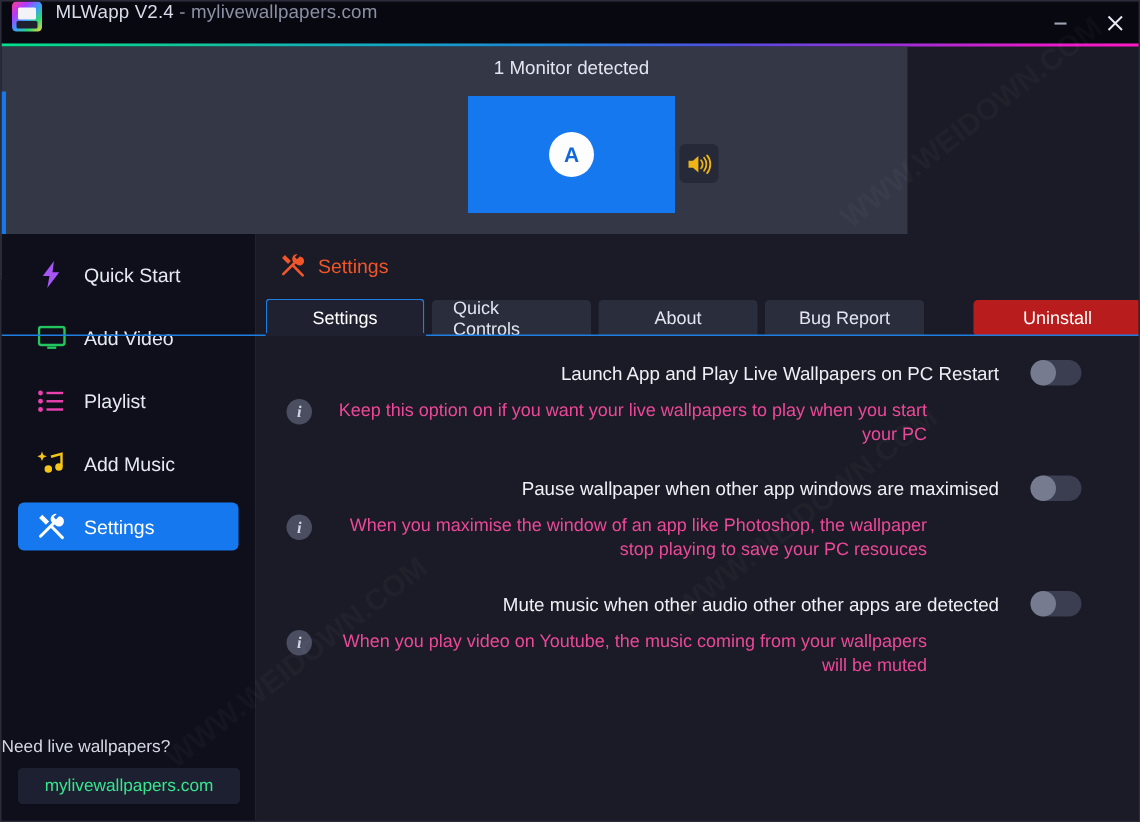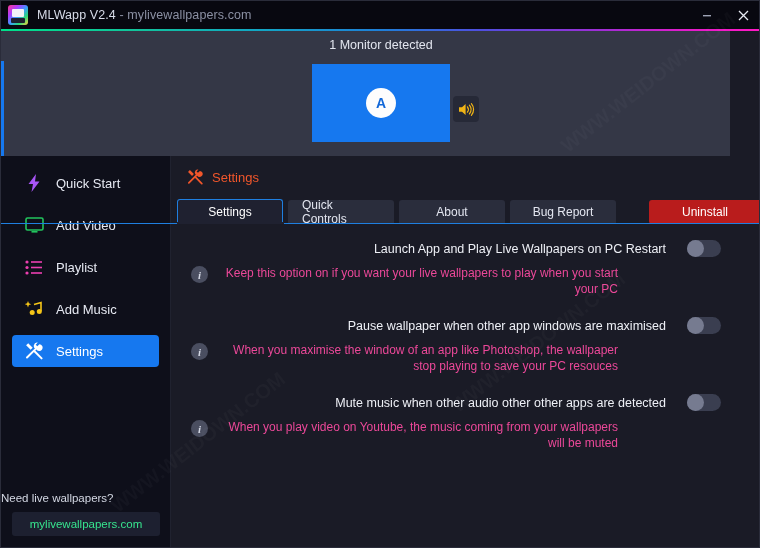--- a/index.html
+++ b/index.html
@@ -15,21 +15,21 @@
     background: #1a1b26;
     border: 1px solid #2a2c3a;
     overflow: hidden;
   }
 
   
   .titlebar {
     position: absolute; top: 0; left: 0;
     width: 760px; height: 28px;
     background: #080810;
-    display: flex; align-items: center;
+    display: flex; align-items: flex-start;
   }
   .app-icon {
     width: 20px; height: 20px; margin-left: 7px; margin-right: 9px;
     border-radius: 3px;
     background:
       linear-gradient(135deg,#ff3b8d 0%, #b03bff 28%, #3b9bff 52%, #27d87a 74%, #ffd23b 100%);
     position: relative; flex: none;
   }
   .app-icon::before {
     content: ""; position: absolute; left: 4px; top: 4px;
@@ -52,21 +52,21 @@
   
   .grad-strip {
     position: absolute; top: 28px; left: 0; width: 760px; height: 2px;
     background: linear-gradient(to right,
       #00e08a 0%, #12c39c 18%, #12a8c3 33%, #1f7fd8 50%,
       #4f4fe0 63%, #9a2fd6 78%, #e11ccb 90%, #ff18c4 100%);
   }
 
   
   .top-panel {
-    position: absolute; top: 30px; left: 0; width: 729px; height: 125px;
+    position: absolute; top: 30px; left: 0; width: 604px; height: 125px;
     background: #343746;
   }
   .monitor-label {
     position: absolute; top: 7px; left: 0; width: 760px; text-align: center;
     font-size: 12.5px; color: #e2e5ef;
   }
   .monitor-thumb {
     position: absolute; left: 311px; top: 33px;
     width: 138px; height: 78px;
     background: #1678ef;

